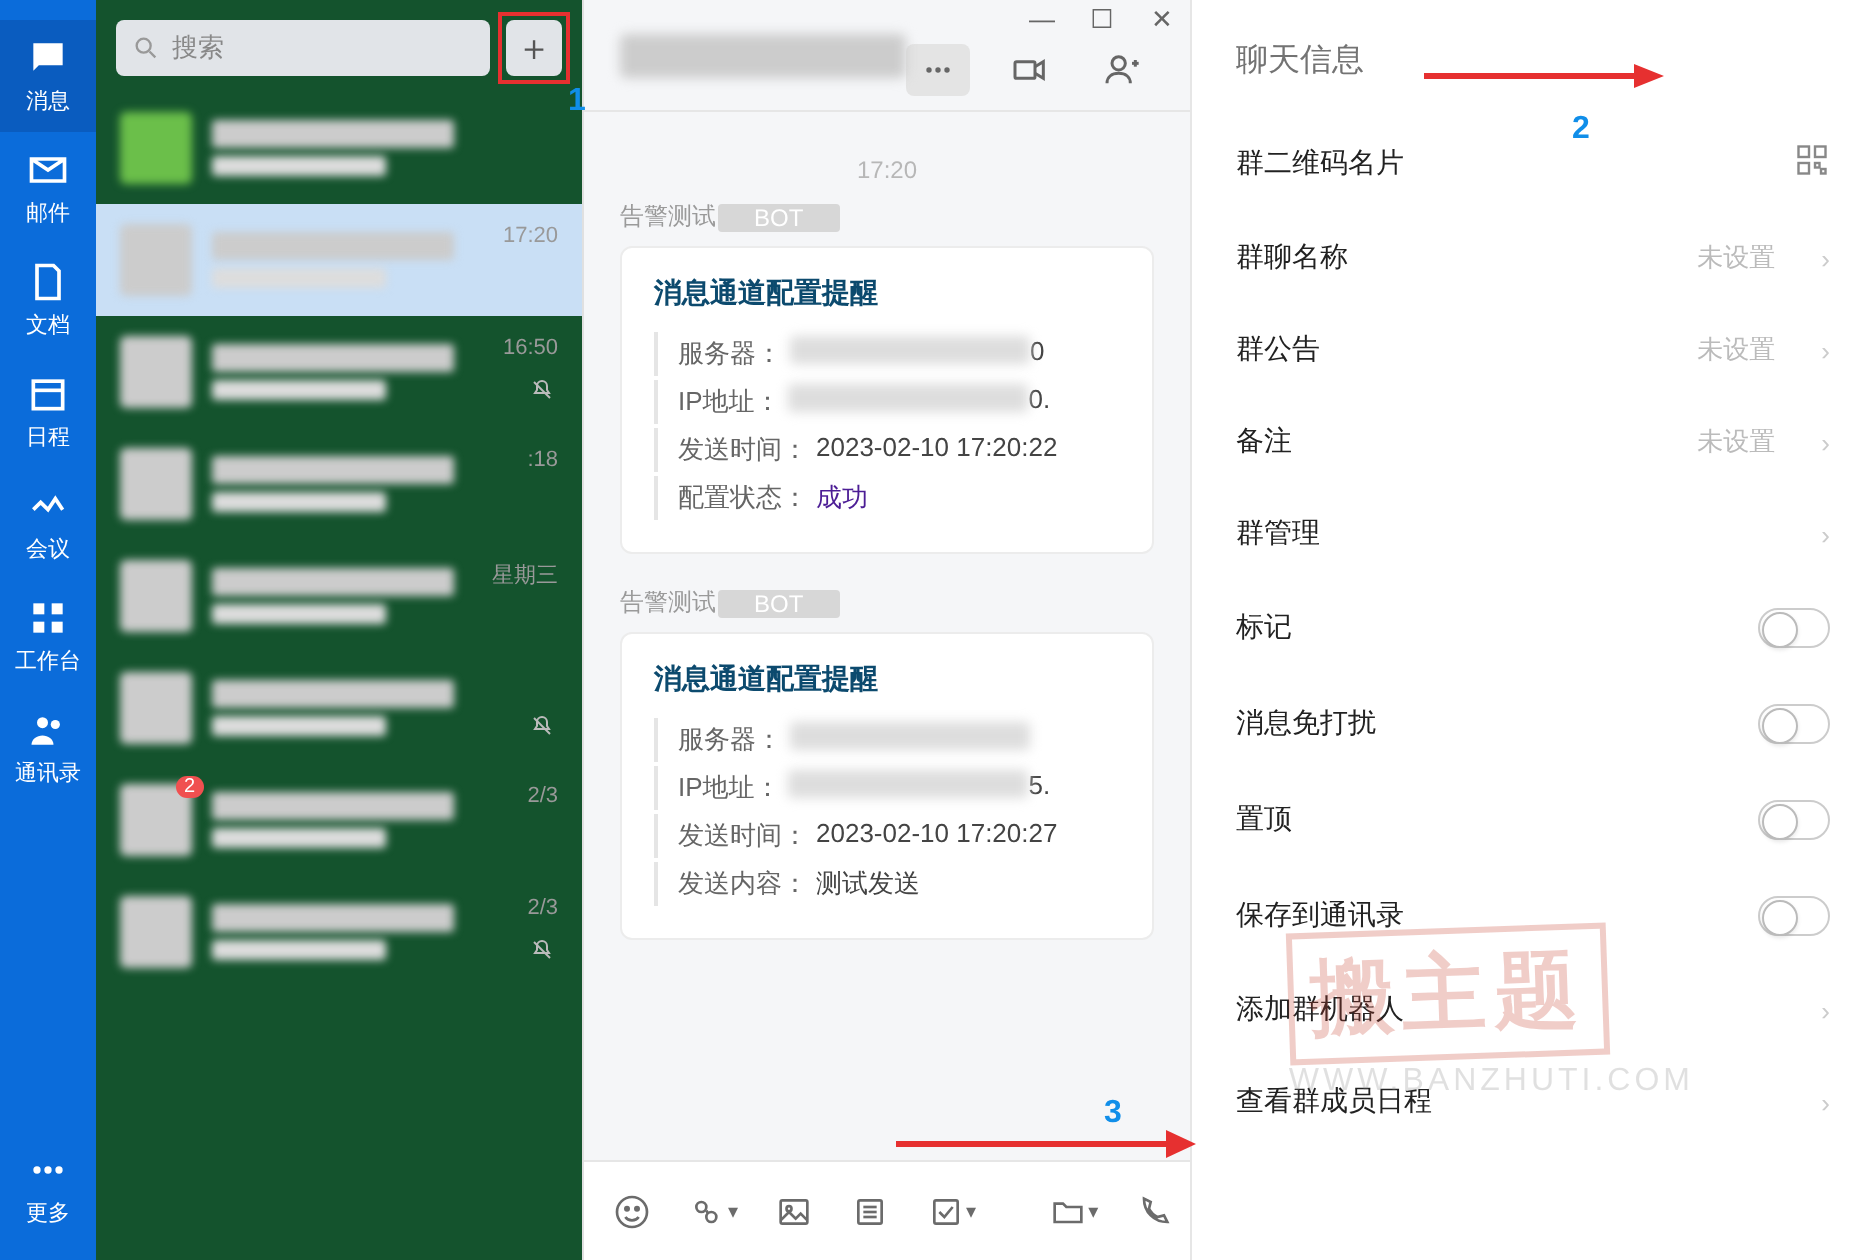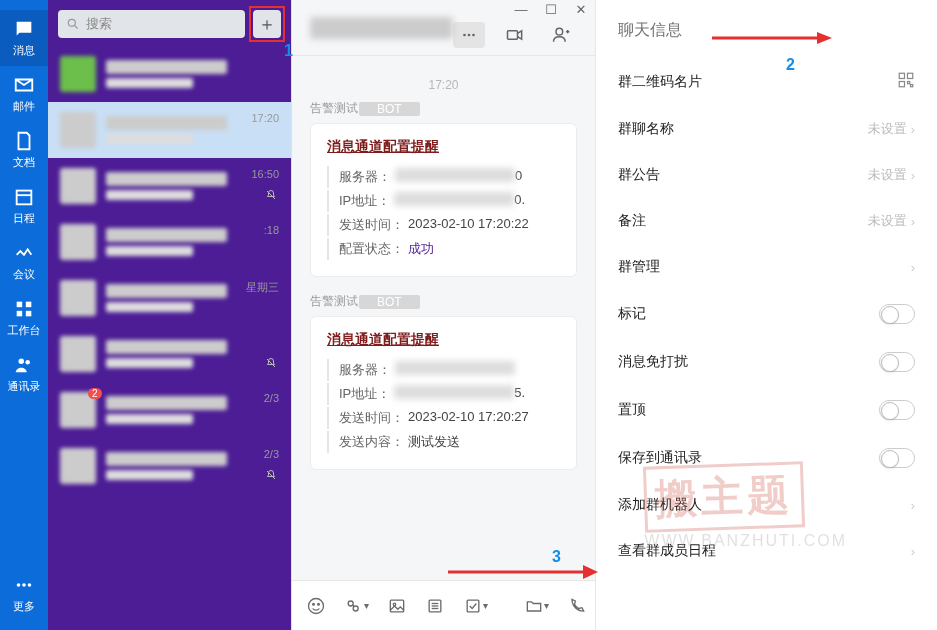--- a/index.html
+++ b/index.html
@@ -8,21 +8,21 @@
 
 
 .nav { width: 48px; background: #0b6cda; display: flex; flex-direction: column; padding-top: 10px; color: #fff; }
 .nav-item { width: 48px; display: flex; flex-direction: column; align-items: center; padding: 8px 0; cursor: pointer; font-size: 11px; }
 .nav-item.active { background: #0a5cbf; }
 .nav-item .ico { width: 22px; height: 22px; margin-bottom: 3px; display: flex; align-items: center; justify-content: center; }
 .nav-item .ico svg { width: 22px; height: 22px; fill: #fff; }
 .nav-item span { font-size: 11px; }
 
 
-.convlist { width: 244px; background: #4c1d95; display: flex; flex-direction: column; border-right: 1px solid #e0e0e0; }
+.convlist { width: 244px; background: #14532d; display: flex; flex-direction: column; border-right: 1px solid #e0e0e0; }
 .search-row { display: flex; align-items: center; padding: 10px 10px 8px; gap: 8px; }
 .search-box { flex: 1; height: 28px; background: #e1e4e8; border-radius: 4px; display: flex; align-items: center; padding: 0 8px; color: #888; }
 .search-box .sico { margin-right: 6px; display: flex; }
 .add-btn { width: 28px; height: 28px; background: #e1e4e8; border-radius: 4px; display: flex; align-items: center; justify-content: center; cursor: pointer; font-size: 18px; color: #555; position: relative; }
 .add-highlight { position: absolute; border: 2px solid #e63030; width: 36px; height: 36px; top: -4px; left: -4px; }
 .conv { display: flex; align-items: center; padding: 10px 12px; gap: 10px; cursor: pointer; position: relative; }
 .conv.selected { background: #c9dff5; }
 .conv .avatar { width: 36px; height: 36px; background: #ccc; border-radius: 3px; filter: blur(2px); }
 .conv .avatar.green { background: #6bbf4a; }
 .conv .cmain { flex: 1; min-width: 0; }
@@ -38,36 +38,36 @@
 .win-controls { position: absolute; right: 6px; top: 2px; display: flex; gap: 14px; color: #666; font-size: 13px; }
 .win-controls span { cursor: pointer; width: 16px; text-align: center; }
 .header-icons { margin-left: auto; display: flex; gap: 14px; align-items: center; color: #666; margin-top: 14px; }
 .header-icons .hicon { width: 32px; height: 26px; display: flex; align-items: center; justify-content: center; cursor: pointer; border-radius: 4px; }
 .header-icons .hicon.active { background: #e4e4e4; }
 .chat-body { flex: 1; overflow-y: auto; padding: 14px 18px; }
 .time-divider { text-align: center; color: #b7b7b7; font-size: 12px; margin: 8px 0; }
 .msg-sender { color: #9a9a9a; font-size: 12px; margin: 8px 0 6px; display: flex; align-items: center; gap: 1px; }
 .bot-tag { background: #d7d7d7; color: #fff; font-size: 12px; padding: 0 18px; border-radius: 2px; }
 .msg-card { background: #fff; border-radius: 6px; padding: 14px 16px; border: 1px solid #ececec; margin-bottom: 16px; }
-.msg-card .title { font-weight: 600; font-size: 14px; margin-bottom: 10px; color: #7f1d1d; text-decoration: underline; }
+.msg-card .title { font-weight: 600; font-size: 14px; margin-bottom: 10px; color: #0c4a6e; }
 .msg-card .field { border-left: 2px solid #e5e5e5; padding: 2px 0 2px 10px; margin-bottom: 2px; font-size: 13px; color: #444; display: flex; }
 .msg-card .field .label { color: #666; }
 .msg-card .field .val { margin-left: 4px; }
 .msg-card .field .val.blur { background: #ddd; filter: blur(3px); height: 14px; width: 120px; display: inline-block; border-radius: 2px; }
 .msg-card .field .val.success { color: #4c1d95; }
 
 .chat-input { height: 50px; border-top: 1px solid #e6e6e6; background: #fff; display: flex; align-items: center; padding: 0 14px; gap: 18px; color: #6b6b6b; }
 .chat-input .tool { cursor: pointer; display: flex; align-items: center; }
 .chat-input .divider { width: 1px; height: 20px; background: #e0e0e0; }
 
 
 .infopanel { width: 342px; background: #fff; border-left: 1px solid #e6e6e6; padding: 20px 0; overflow-y: auto; }
 .infopanel h3 { font-size: 16px; font-weight: 400; padding: 0 22px 16px; color: #737373; }
 .info-row { display: flex; align-items: center; justify-content: space-between; padding: 14px 22px; font-size: 14px; color: #222; cursor: pointer; }
-.info-row .right { color: #bbb; font-size: 13px; display: flex; align-items: center; gap: 4px; text-align: right; }
+.info-row .right { color: #bbb; font-size: 13px; display: flex; align-items: center; gap: 23px; text-align: right; }
 .chev { color: #ccc; }
 .toggle { width: 36px; height: 20px; border-radius: 10px; border: 1px solid #ccc; background: #fff; position: relative; }
 .toggle::after { content: ""; position: absolute; width: 16px; height: 16px; border-radius: 50%; background: #fff; border: 1px solid #bbb; left: 1px; top: 1px; box-shadow: 0 1px 2px rgba(0,0,0,0.1); }
 
 
 .annot { position: absolute; pointer-events: none; z-index: 1000; }
 .num-label { color: #108ee9; font-weight: 600; font-size: 16px; }
 
 
 .watermark { position: absolute; right: 90px; bottom: 80px; opacity: 0.25; pointer-events: none; z-index: 500; }

